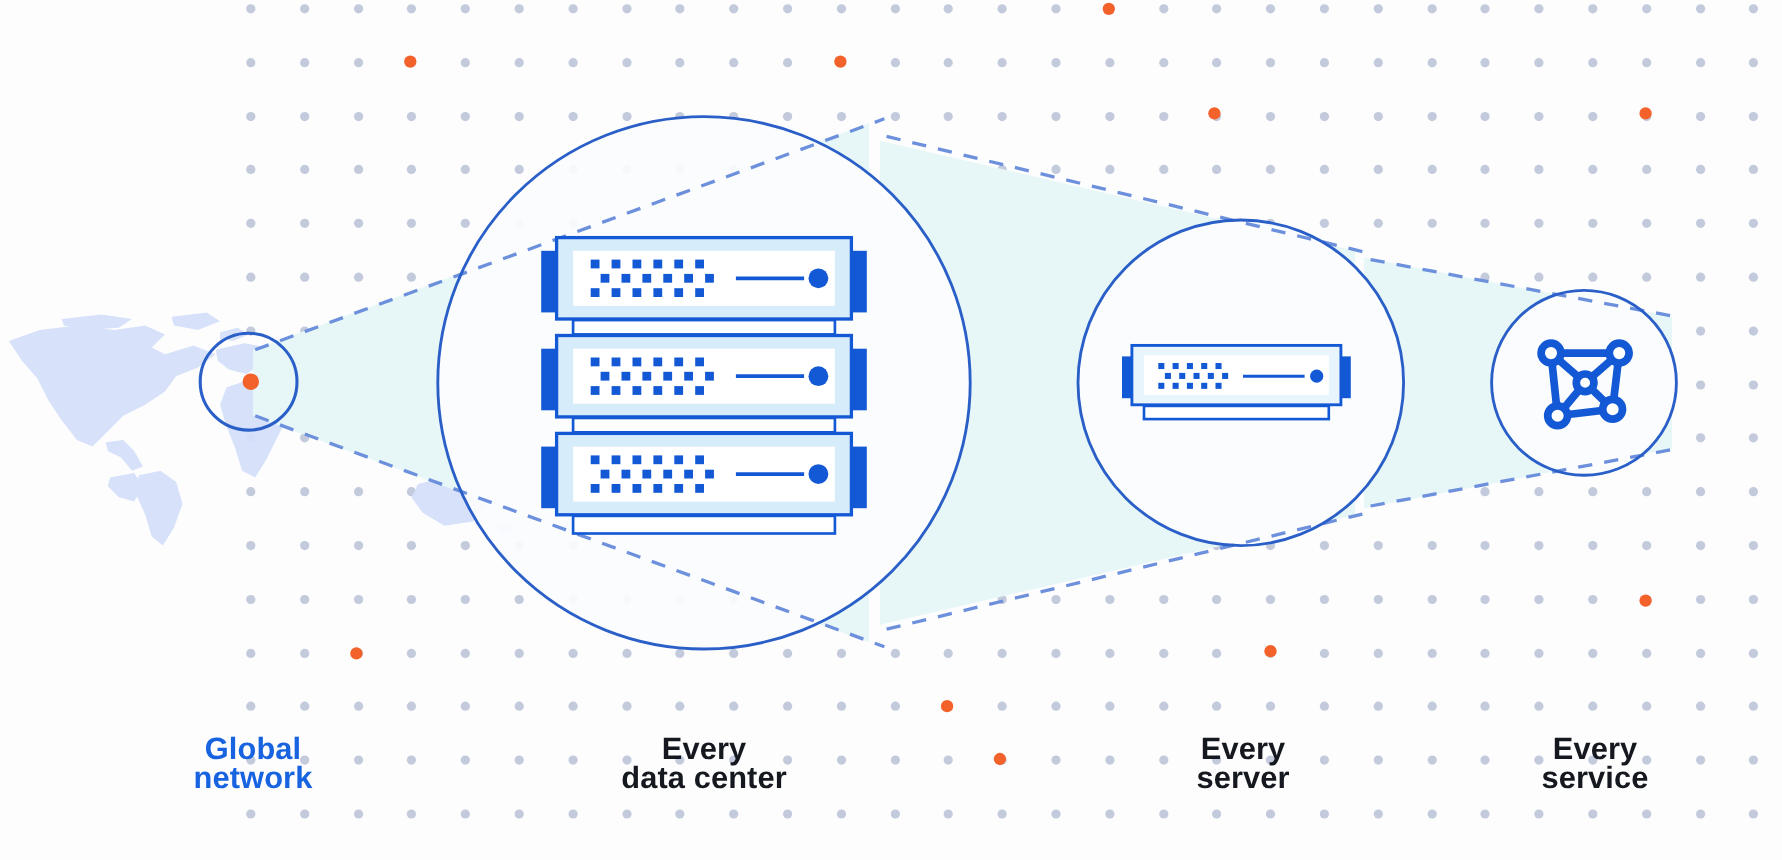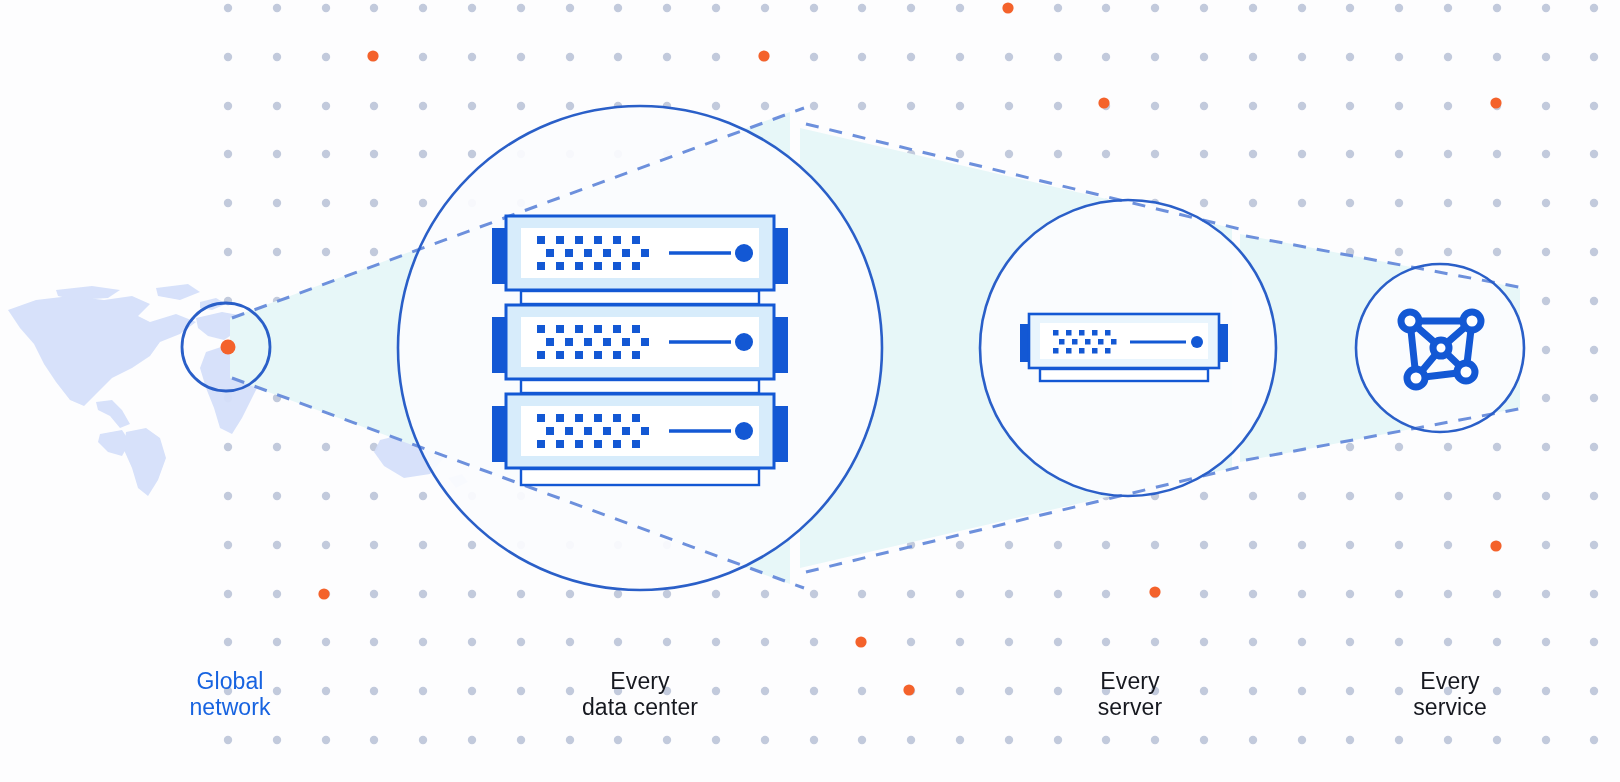--- a/index.html
+++ b/index.html
@@ -19,23 +19,23 @@
     width: 1620px; height: 782px;
   }
   .labels {
     position: absolute; top: 0; left: 0;
     width: 1620px; height: 782px;
     pointer-events: none;
   }
   .label {
     position: absolute;
     text-align: center;
-    font-size: 23px;
+    font-size: 28px;
     line-height: 26px;
-    font-weight: 400;
+    font-weight: 700;
     letter-spacing: 0.1px;
     white-space: pre-line;
     color: #16181f;
   }
   .label.accent { color: #1763e0; }
   .label-l1 { left: 120px; top: 668px; width: 220px; }
   .label-l2 { left: 520px; top: 668px; width: 240px; }
   .label-l3 { left: 1020px; top: 668px; width: 220px; }
   .label-l4 { left: 1340px; top: 668px; width: 220px; }
 </style>

